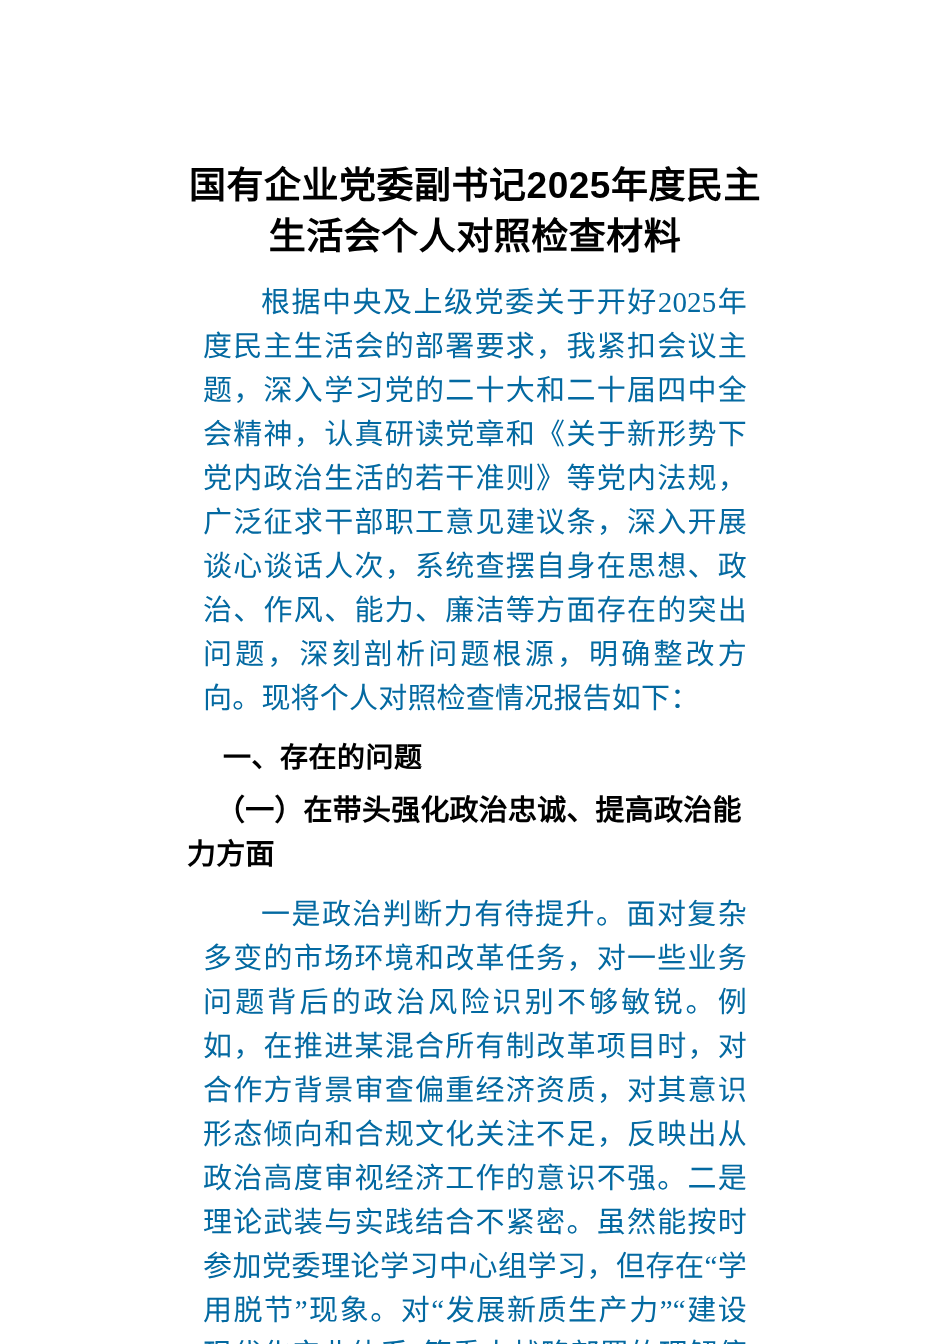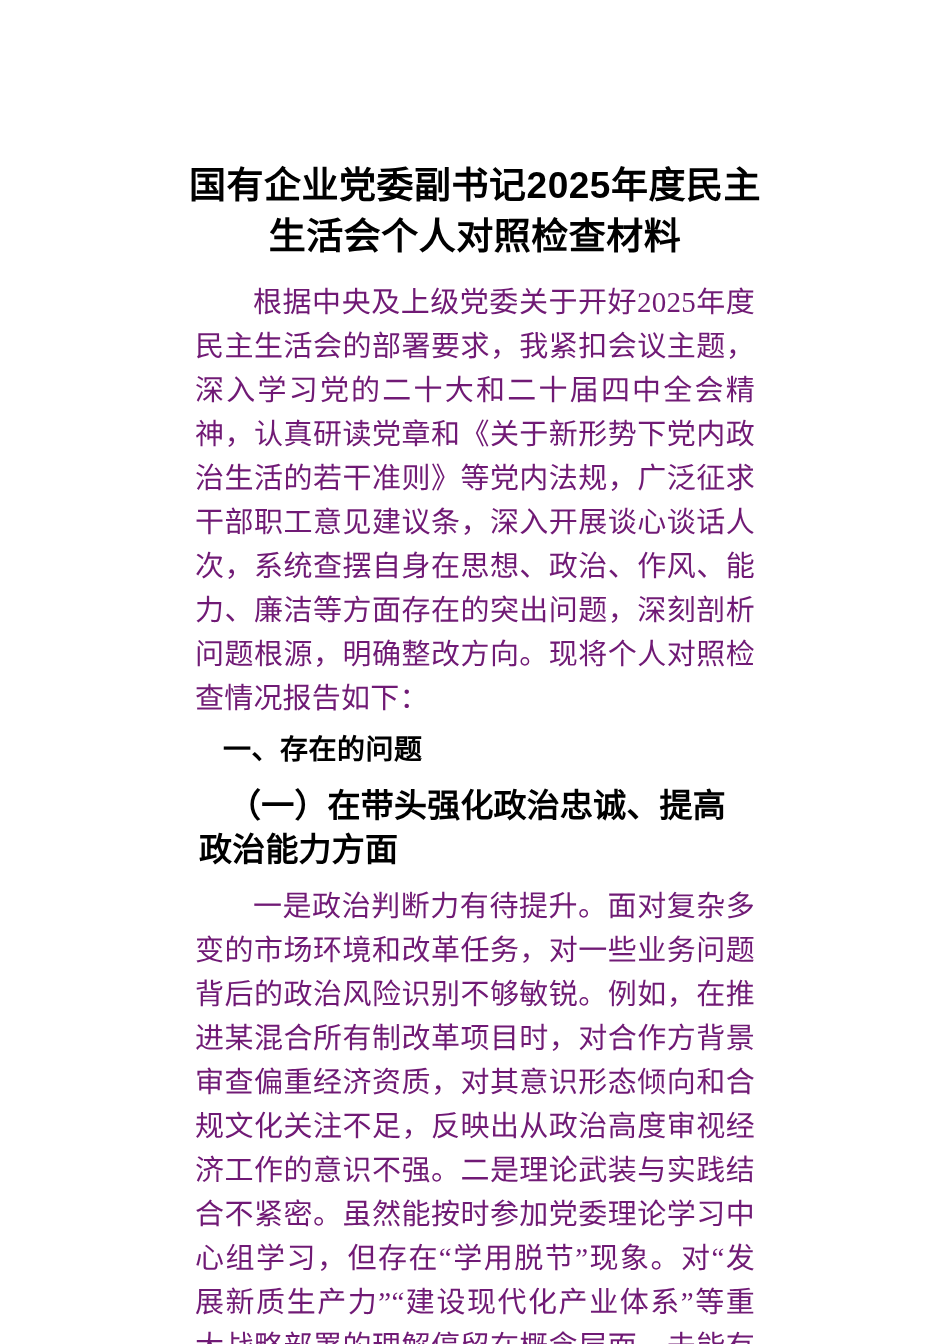--- a/index.html
+++ b/index.html
@@ -37,34 +37,34 @@
     font-size: 28px;
     line-height: 44px;
     color: #000000;
     margin: 8px;
     text-indent: 28px;
     letter-spacing: 0.5px;
   }
 
   .sub-heading {
     font-family: "Liberation Serif", "DejaVu Serif", serif;
-    font-size: 33px;
+    font-size: 29px;
     line-height: 44px;
     color: #000000;
-    margin: 12px;
+    margin: 0;
     text-indent: 29px;
     letter-spacing: 0.2px;
   }
 
   .body-para {
     font-family: "Liberation Serif", "DejaVu Serif", serif;
     font-size: 29px;
     line-height: 44px;
-    color: #701a75;
-    margin: 8px;
+    color: #0369a1;
+    margin: 16px;
     text-indent: 58px;
     text-align: justify;
     text-justify: inter-ideograph;
     letter-spacing: 0.2px;
   }
 
   .body-para.lead {
     text-indent: 58px;
   }
 </style>

